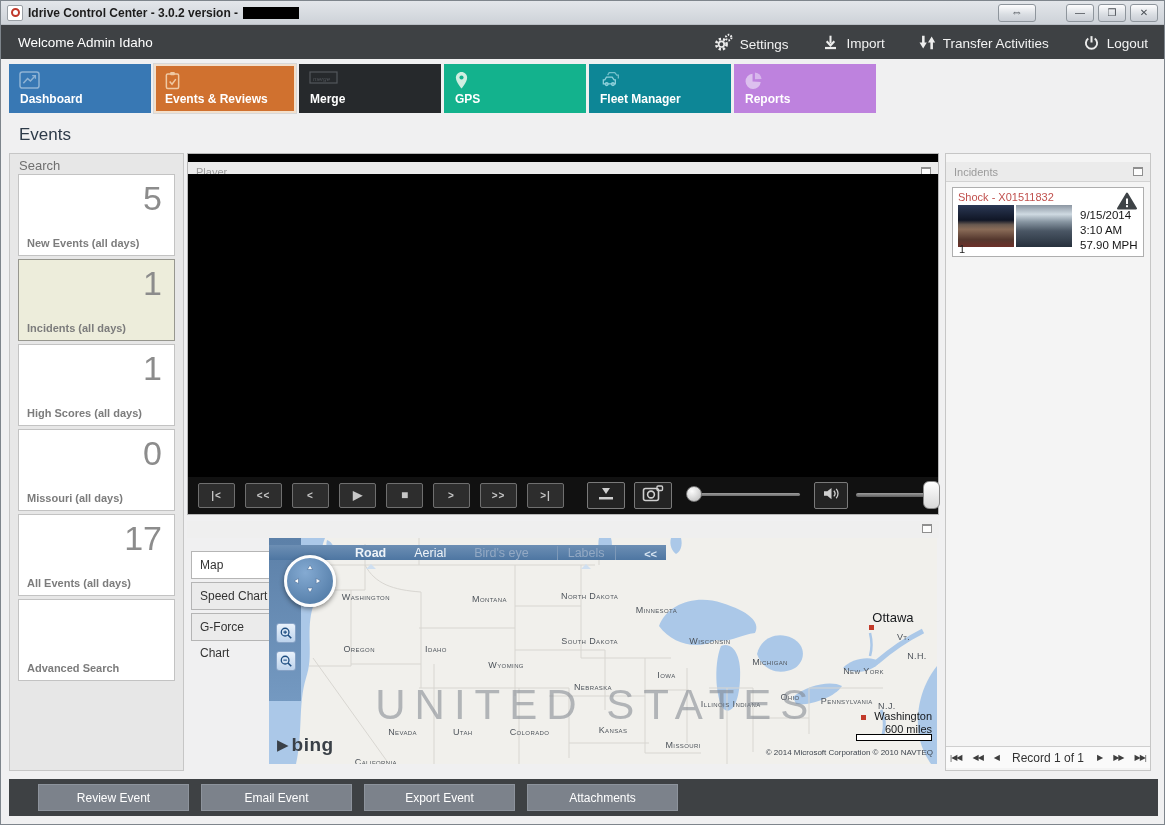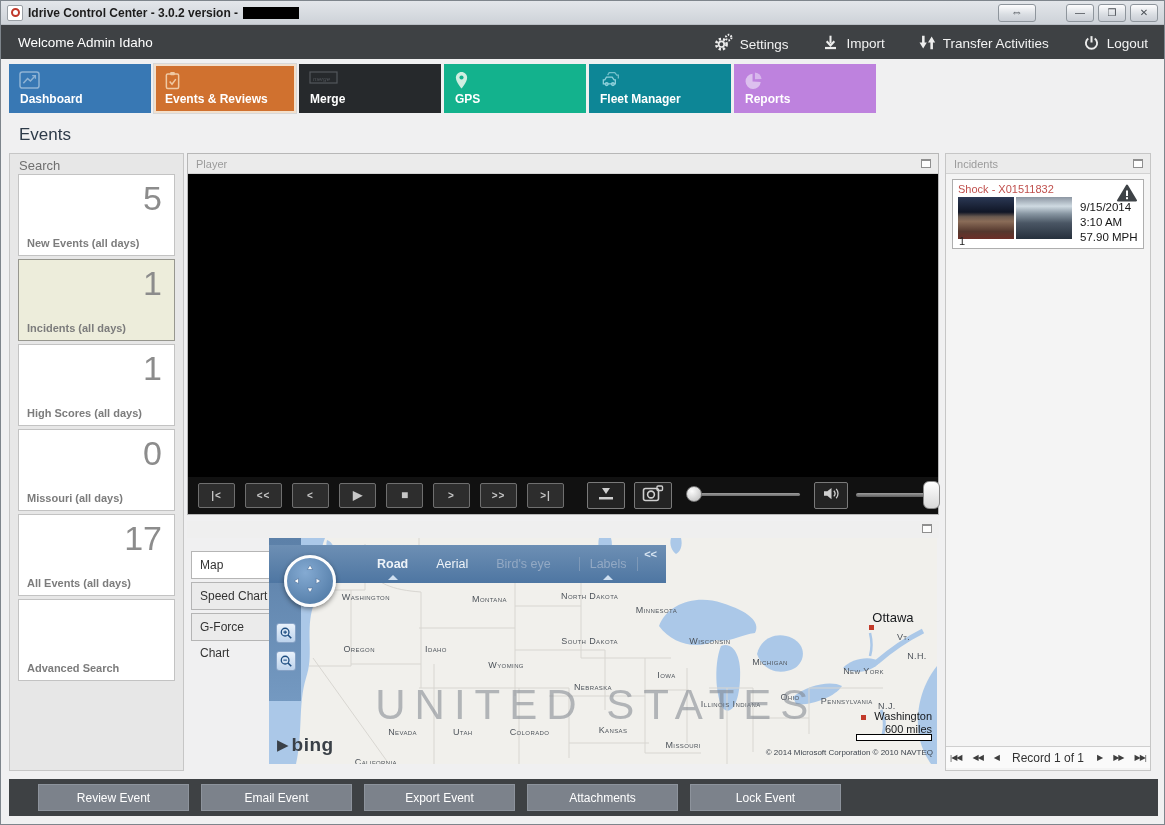--- a/index.html
+++ b/index.html
@@ -37,21 +37,21 @@
 
   
   .sidebar{position:absolute;left:8px;top:152px;width:175px;height:618px;background:#e7e7e7;border:1px solid #c6c6c6;}
   .sidebar-title{font-size:13px;color:#6f6f6f;padding:4px 0 15px 9px;height:20px;}
   .card{position:relative;width:157px;height:82px;margin:0 auto 3px auto;background:#fff;border:1px solid #c3c3c3;cursor:pointer;}
   .card.selected{background:#ededdb;border:1px solid #97978f;}
   .card-count{position:absolute;right:12px;top:4px;font-size:34px;color:#8c8c8c;}
   .card-label{position:absolute;left:8px;bottom:6px;font-size:11px;font-weight:bold;color:#7c7c7c;}
 
   
-  .panel-hd{position:relative;height:20px;background:#ebebeb;border-bottom:1px solid #d2d2d2;}
+  .panel-hd{position:relative;height:20px;background:#ebebeb;border-bottom:1px solid #d2d2d2;margin-top:8px;}
   .panel-hd .hd-t{position:absolute;left:8px;top:4px;font-size:11px;color:#9b9b9b;}
   .maxbox{position:absolute;right:7px;top:5px;width:10px;height:9px;border:1px solid #8f8f8f;border-top:2px solid #8f8f8f;background:#fdfdfd;}
 
   
   .player{position:absolute;left:186px;top:152px;width:752px;height:362px;background:#000;border:1px solid #b7b7b7;}
   .video{position:absolute;left:0;top:20px;width:100%;height:305px;background:#000;}
   .controls{position:absolute;left:0;bottom:0;width:100%;height:37px;background:#111;}
   .t-btn{position:absolute;top:6px;width:37px;height:25px;background:#2d2d2d;border:1px solid #6f6f6f;border-radius:2px;
     color:#c6c6c6;font-size:10px;font-weight:bold;text-align:center;line-height:23px;letter-spacing:1px;}
   .t-btn.big{font-size:12px;letter-spacing:0;}
@@ -84,22 +84,22 @@
   .map-tab{position:absolute;left:4px;width:79px;height:28px;background:#ebebeb;border:1px solid #b5b5b5;
     font-size:12px;color:#333;line-height:26px;padding-left:8px;cursor:pointer;}
   .map-tab.selected{background:#fff;width:80px;border-right:none;z-index:5;}
   .map-area{position:absolute;left:82px;top:17px;width:668px;height:226px;background:#f1f0ec;overflow:hidden;}
   .map-svg{position:absolute;left:0;top:0;}
   .state-label{position:absolute;transform:translate(-50%,-50%);font-size:9px;color:#4e545b;font-variant:small-caps;letter-spacing:.4px;white-space:nowrap;z-index:3;}
   .city-label{position:absolute;transform:translate(-50%,-50%);font-size:12px;color:#17191c;white-space:nowrap;z-index:3;}
   .city-marker{position:absolute;width:5px;height:5px;background:#c23a2a;z-index:3;}
   .watermark{position:absolute;left:49%;top:74%;transform:translate(-50%,-50%);font-size:42px;letter-spacing:9px;color:#7e848d;opacity:.55;white-space:nowrap;z-index:4;}
   .bluestrip{position:absolute;left:0;top:0;width:32px;height:163px;background:linear-gradient(#5c80a8,#7499c1);z-index:6;}
-  .maptoolbar{position:absolute;left:0;top:7px;width:397px;height:38px;background:linear-gradient(#6d8fb4,#4e76a2);z-index:7;
-    display:flex;align-items:center;padding-left:108px;color:#eef3f8;font-size:12.5px;}
+  .maptoolbar{position:absolute;left:0;top:7px;width:397px;height:15px;background:linear-gradient(#6d8fb4,#4e76a2);z-index:7;
+    display:flex;align-items:center;padding-left:86px;color:#eef3f8;font-size:12.5px;}
   .vm{position:relative;margin-right:28px;cursor:pointer;white-space:nowrap;}
   .vm.sel{font-weight:bold;}
   .vm.dis{color:#93a9c4;}
   .vm.seps{padding:0 10px;border-left:1px solid #7e99b8;border-right:1px solid #7e99b8;margin-right:18px;}
   .vm .caret{position:absolute;left:50%;bottom:-9px;transform:translateX(-50%);width:0;height:0;border-left:5px solid transparent;border-right:5px solid transparent;border-bottom:5px solid #cfdff0;}
   .collapse{position:absolute;right:9px;top:3px;font-size:11px;font-weight:bold;color:#d8e5f2;cursor:pointer;}
   .pan-circle{position:absolute;left:15px;top:17px;width:52px;height:52px;border-radius:50%;z-index:8;
     background:radial-gradient(circle at 40% 32%,#84aad2,#49739f);border:3px solid #fdfdfd;box-shadow:0 2px 5px rgba(0,0,0,.45);}
   .zoombtn{position:absolute;left:7px;width:20px;height:20px;border-radius:3px;z-index:8;background:linear-gradient(#eaf2fb,#bdd3ec);
     border:1px solid #87a3c6;display:flex;align-items:center;justify-content:center;cursor:pointer;}
@@ -444,16 +444,15 @@
       <div class="scale-bar"></div>
       <div class="copyright">© 2014 Microsoft Corporation   © 2010 NAVTEQ</div>
     </div>
   <div class="map-tab selected" style="top: 30px;">Map</div><div class="map-tab" style="top: 61px;">Speed Chart</div><div class="map-tab" style="top: 92px;">G-Force Chart</div></div>
 
   <div class="footer" id="footer-buttons">
       <button class="f-btn">Review Event</button>
       <button class="f-btn">Email Event</button>
       <button class="f-btn">Export Event</button>
       <button class="f-btn">Attachments</button>
-      <button class="f-btn">Lock Event</button>
     </div>
 
 </div>
 
 </body></html>

